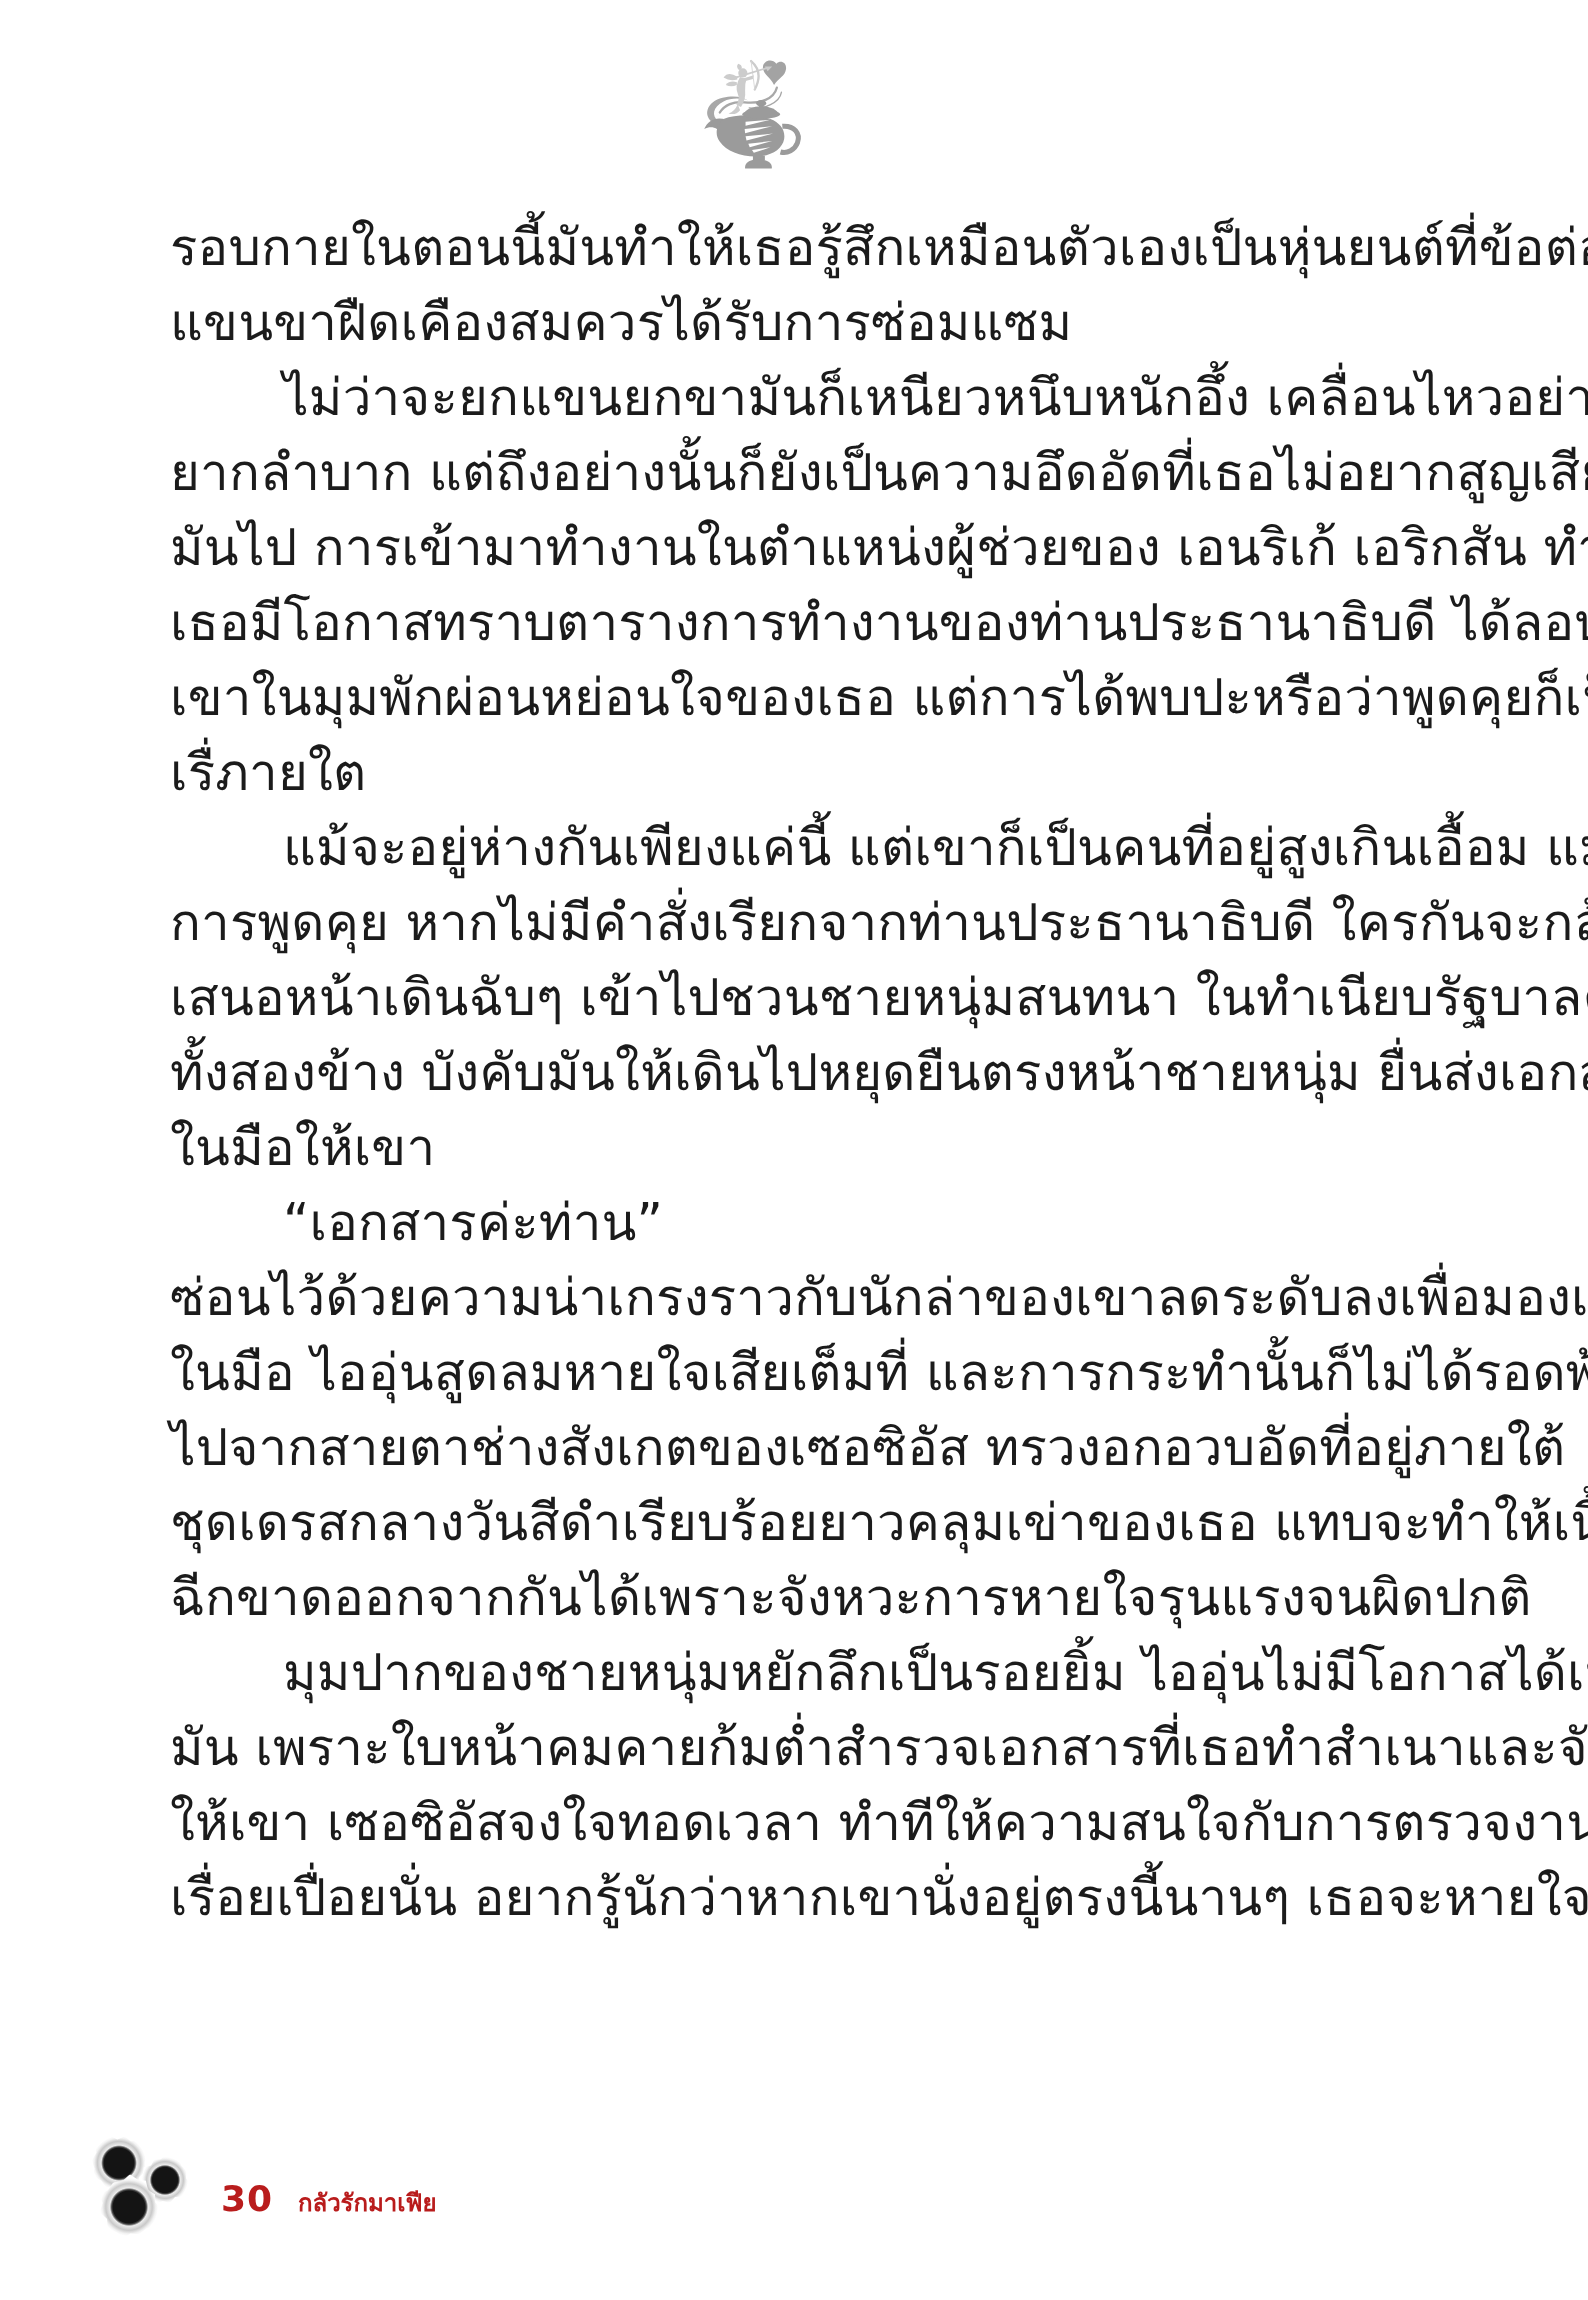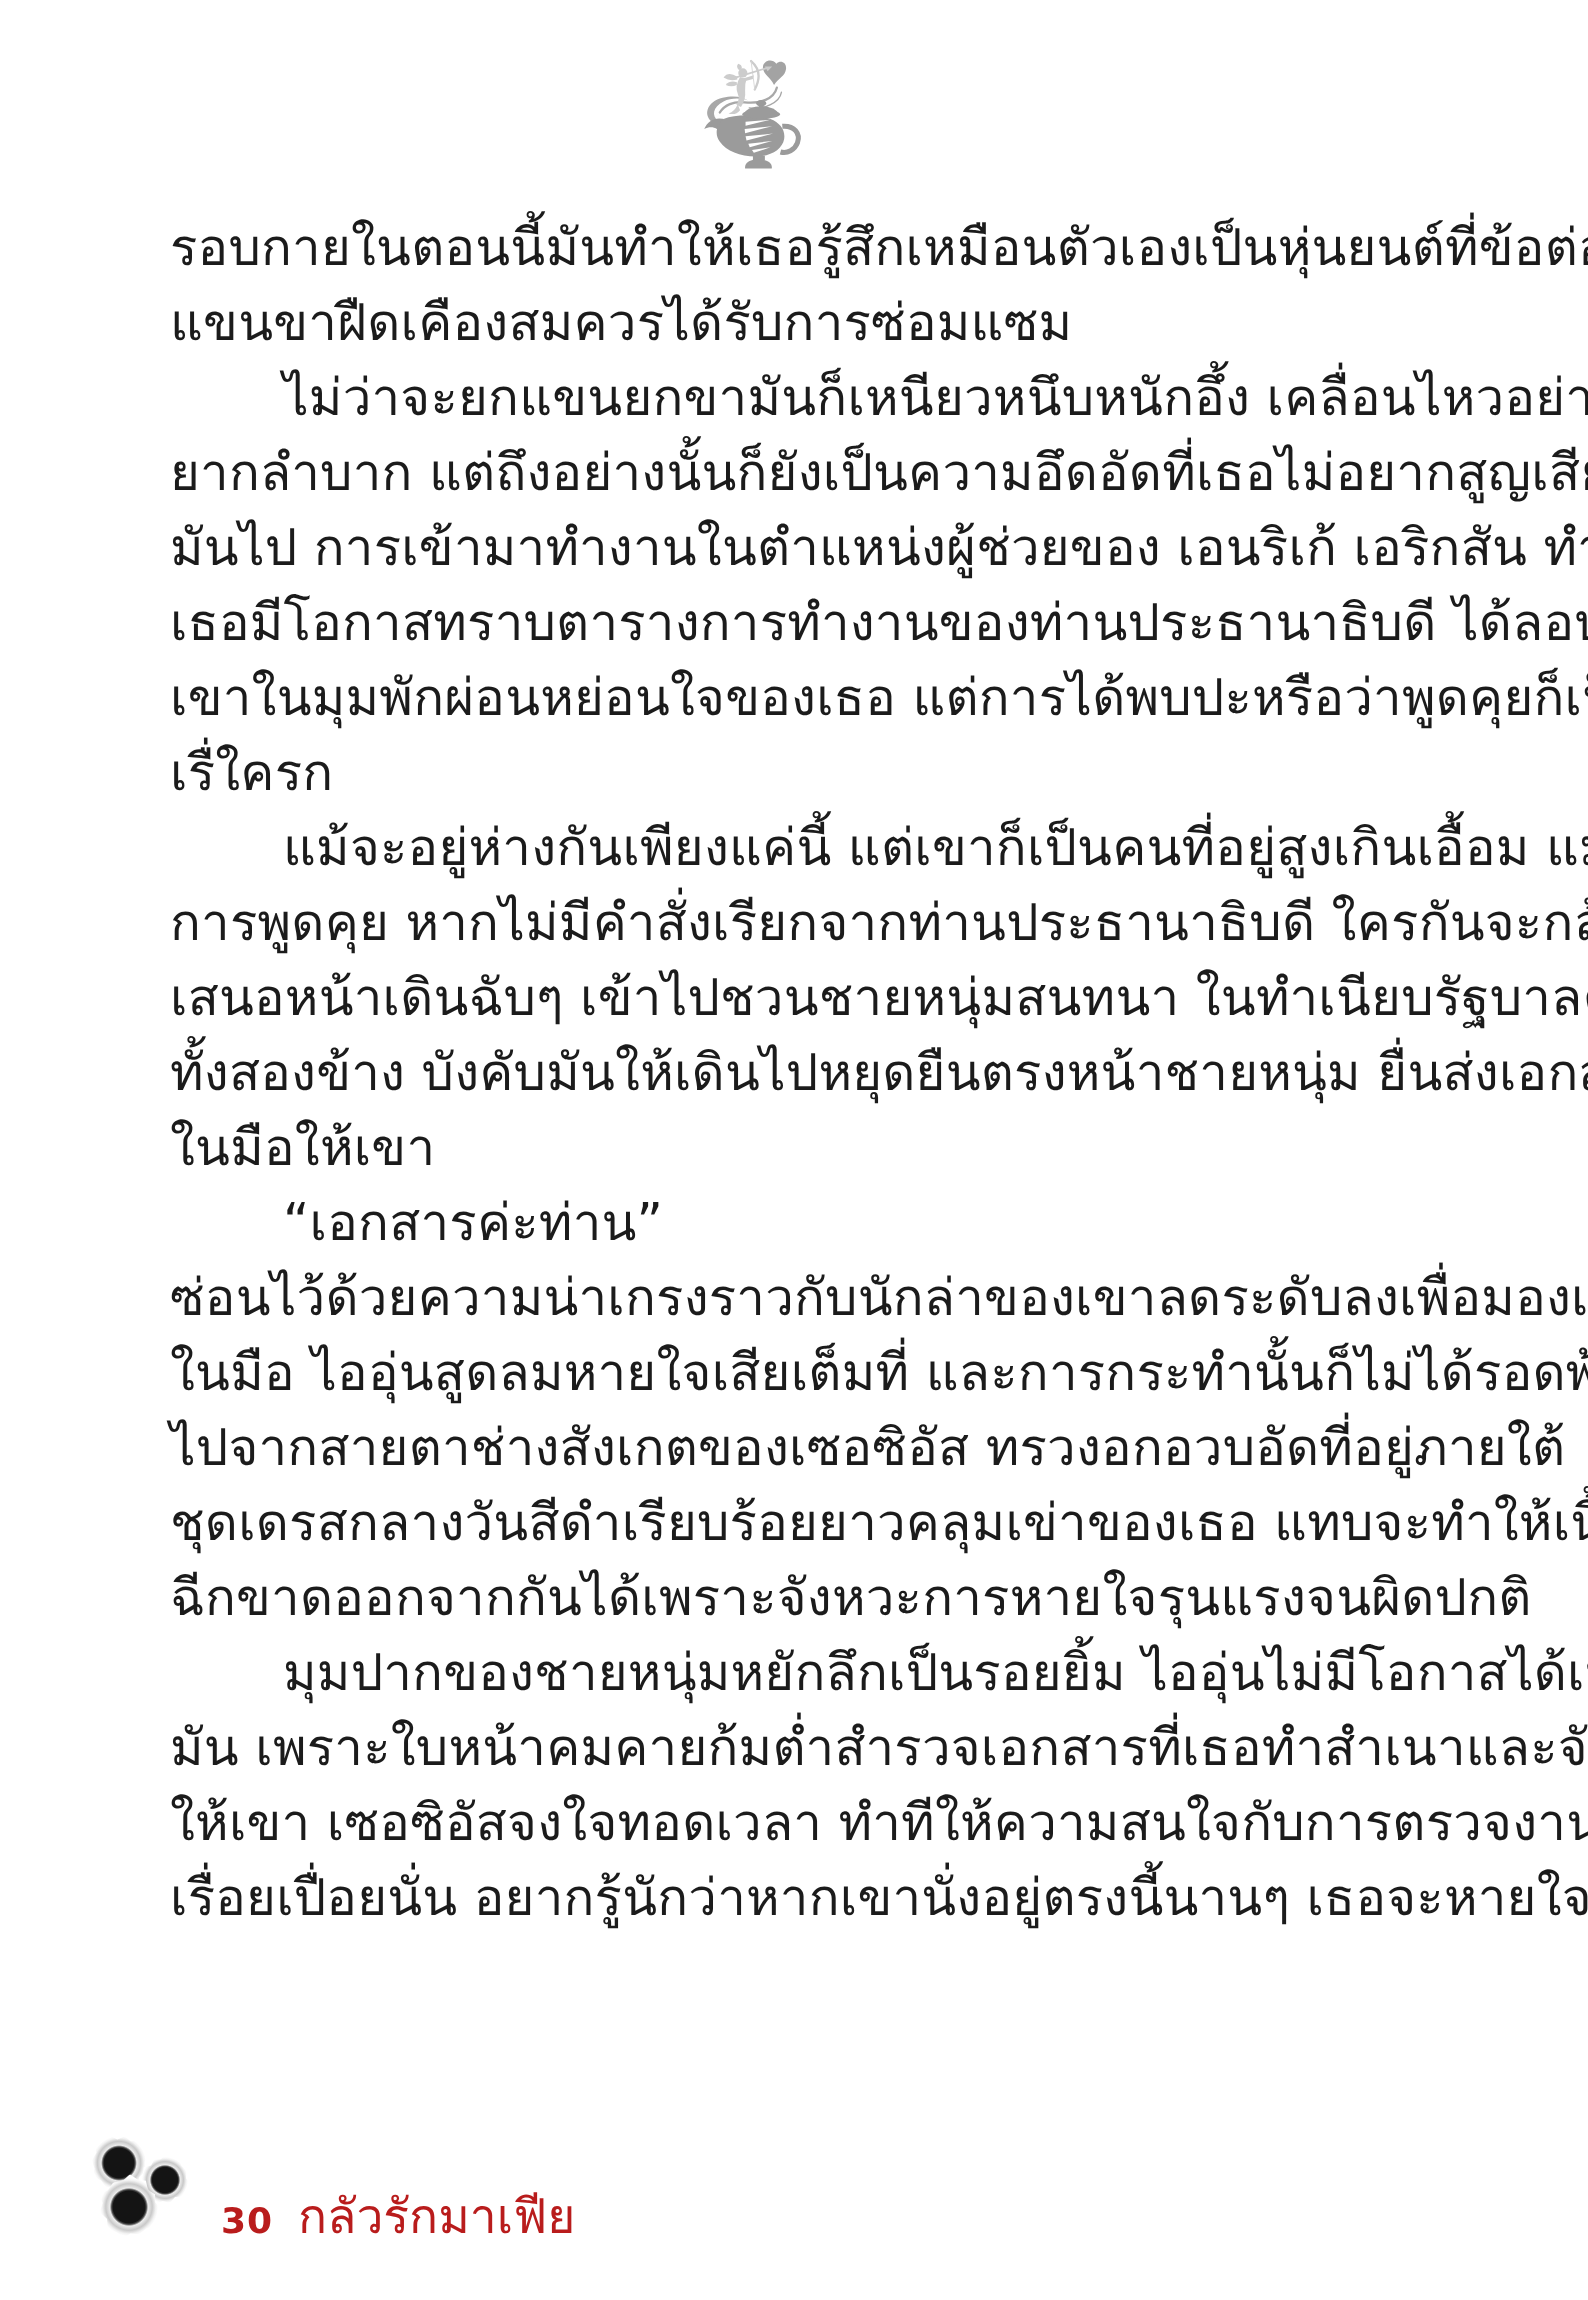--- a/index.html
+++ b/index.html
@@ -84,22 +84,22 @@
     align-items: baseline;
     gap: 25px;
     color: #b91c1c;
   }
   .page-number {
     font-size: 36px;
     font-weight: 600;
     letter-spacing: 0.9px;
   }
   .book-title {
-    font-size: 48px;
-    font-weight: 400;
+    font-size: 24px;
+    font-weight: 700;
   }
 </style>
 </head>
 <body>
 
 <div class="page">
 
   <svg class="ornament" viewBox="0 0 240 270" xmlns="http://www.w3.org/2000/svg">
 
     <path d="M50,160 C22,144 34,112 68,104 C92,98 112,102 124,110 C108,104 86,104 70,112 C46,124 44,144 58,154 Z" fill="#a8a8a8"></path>
@@ -146,21 +146,21 @@
   </svg>
 
   <div class="text-block" id="text-block">
       <div class="line">รอบกายในตอนนี้มันทำให้เธอรู้สึกเหมือนตัวเองเป็นหุ่นยนต์ที่ข้อต่อของ</div>
       <div class="line nj">แขนขาฝืดเคืองสมควรได้รับการซ่อมแซม</div>
       <div class="line indent">ไม่ว่าจะยกแขนยกขามันก็เหนียวหนึบหนักอึ้ง เคลื่อนไหวอย่าง</div>
       <div class="line">ยากลำบาก แต่ถึงอย่างนั้นก็ยังเป็นความอึดอัดที่เธอไม่อยากสูญเสีย</div>
       <div class="line">มันไป การเข้ามาทำงานในตำแหน่งผู้ช่วยของ เอนริเก้ เอริกสัน ทำให้</div>
       <div class="line">เธอมีโอกาสทราบตารางการทำงานของท่านประธานาธิบดี ได้ลอบมอง</div>
       <div class="line">เขาในมุมพักผ่อนหย่อนใจของเธอ แต่การได้พบปะหรือว่าพูดคุยก็เป็น</div>
-      <div class="line nj">เรื่ใครก</div>
+      <div class="line nj">เรื่ภายใต</div>
       <div class="line indent">แม้จะอยู่ห่างกันเพียงแค่นี้ แต่เขาก็เป็นคนที่อยู่สูงเกินเอื้อม แม้แต่</div>
       <div class="line">การพูดคุย หากไม่มีคำสั่งเรียกจากท่านประธานาธิบดี ใครกันจะกล้า</div>
       <div class="line">เสนอหน้าเดินฉับๆ เข้าไปชวนชายหนุ่มสนทนา ในทำเนียบรัฐบาลคง</div>
       <div class="line">ทั้งสองข้าง บังคับมันให้เดินไปหยุดยืนตรงหน้าชายหนุ่ม ยื่นส่งเอกสาร</div>
       <div class="line nj">ในมือให้เขา</div>
       <div class="line indent nj">“เอกสารค่ะท่าน”</div>
       <div class="line">ซ่อนไว้ด้วยความน่าเกรงราวกับนักล่าของเขาลดระดับลงเพื่อมองเอกสาร</div>
       <div class="line">ในมือ ไออุ่นสูดลมหายใจเสียเต็มที่ และการกระทำนั้นก็ไม่ได้รอดพ้น</div>
       <div class="line">ไปจากสายตาช่างสังเกตของเซอซิอัส ทรวงอกอวบอัดที่อยู่ภายใต้</div>
       <div class="line">ชุดเดรสกลางวันสีดำเรียบร้อยยาวคลุมเข่าของเธอ แทบจะทำให้เนื้อผ้า</div>

